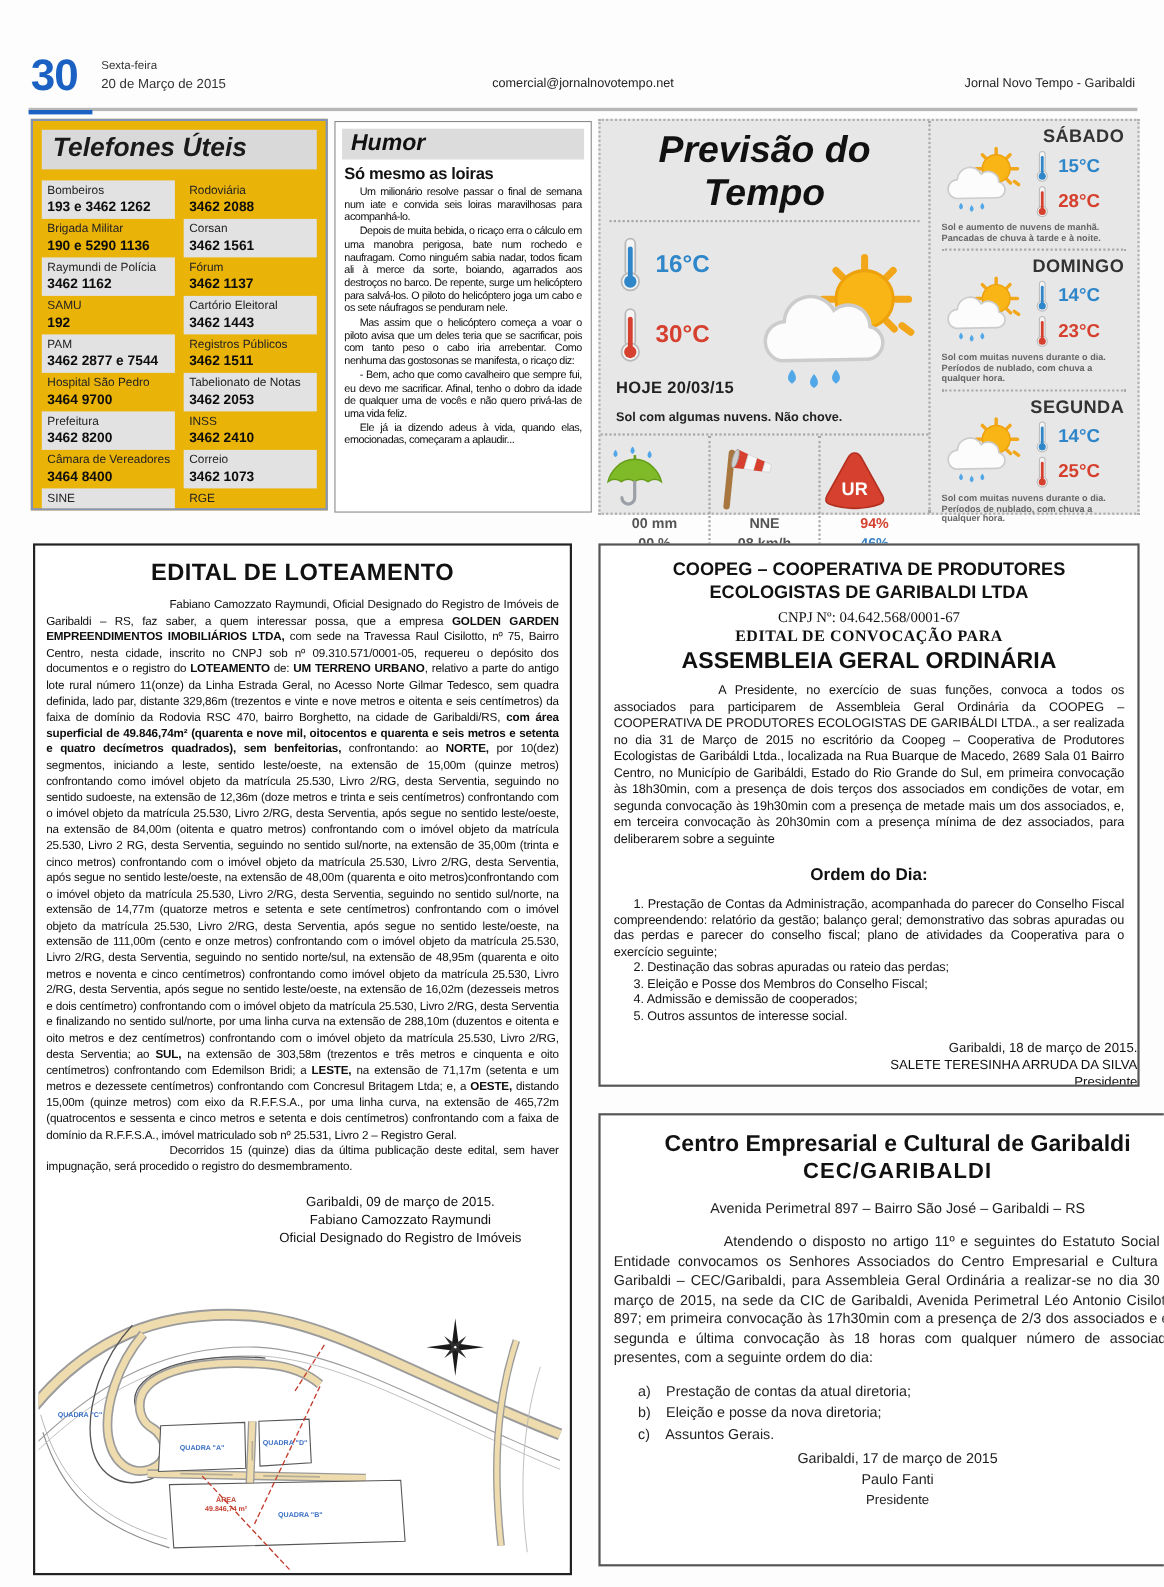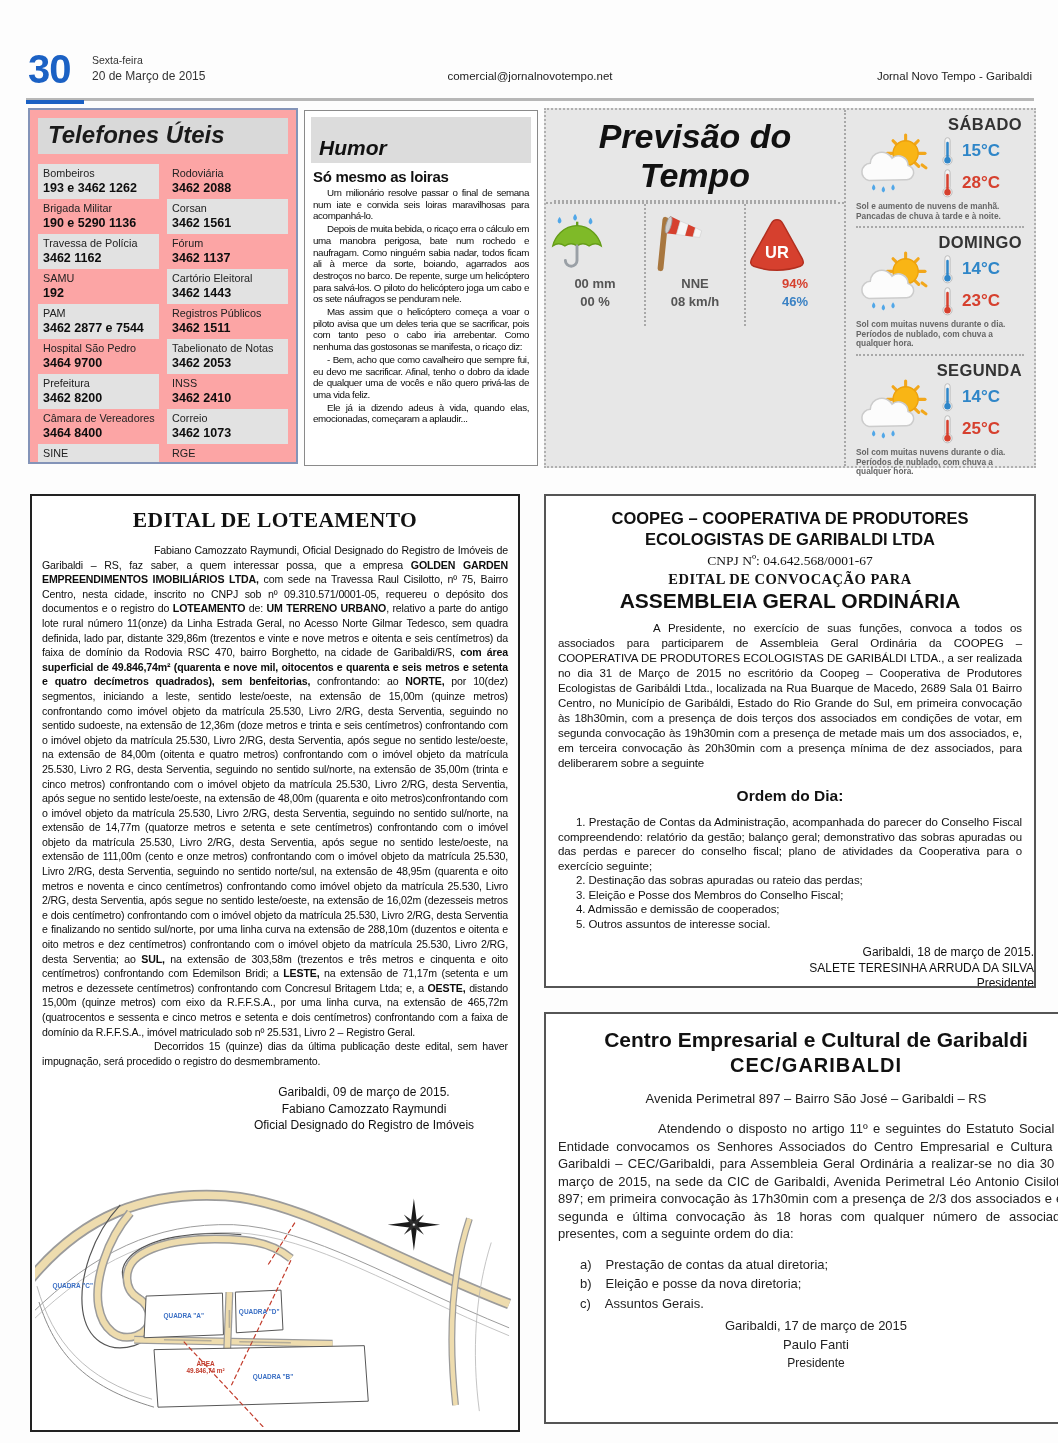--- a/index.html
+++ b/index.html
@@ -9,31 +9,31 @@
   }
   
   .hdr{position:absolute;left:26px;top:50px;width:1008px;height:48px;border-bottom:3px solid #b7b7b7;}
   .pagenum{position:absolute;left:2px;top:-2px;font-size:40px;font-weight:bold;color:#1b61c4;line-height:42px;letter-spacing:-1px;}
   .hdr-blue{position:absolute;left:0;bottom:-6px;width:58px;height:4px;background:#1b61c4;}
   .dateblock{position:absolute;left:66px;top:4px;font-size:10.5px;color:#333;line-height:13px;}
   .dateblock .d2{font-size:12px;margin-top:3px;}
   .hdr-email{position:absolute;left:0;right:0;text-align:center;top:20px;font-size:11.5px;color:#222;}
   .hdr-mast{position:absolute;right:2px;top:20px;font-size:11.5px;color:#222;}
   
-  .phones{position:absolute;left:28px;top:108px;width:266px;height:352px;border:2px solid #8494b8;background:#fca5a5;overflow:hidden;}
+  .phones{position:absolute;left:28px;top:108px;width:266px;height:352px;border:2px solid #8494b8;background:#eab308;overflow:hidden;}
   .ph-title{margin:8px 8px 10px;background:#d9d9d9;font-style:italic;font-weight:bold;font-size:24px;padding:3px 10px 5px;color:#1a1a1a;}
   .ph-cols{display:flex;padding:0 8px;gap:8px;}
   .ph-col{flex:1;min-width:0;}
   .ph-entry{padding:3px 5px 4px;}
   .ph-entry.alt{background:#e2e2e2;}
   .ph-label{font-size:10.8px;color:#222;white-space:nowrap;}
   .ph-num{font-size:12.5px;font-weight:bold;color:#0d0d0d;margin-top:2px;white-space:nowrap;}
   
   .humor{position:absolute;left:304px;top:110px;width:232px;height:354px;border:1px solid #8a8a8a;background:#fff;overflow:hidden;}
-  .humor-title{margin:6px 6px 5px;background:#dcdcdc;font-style:italic;font-weight:bold;font-size:21px;padding:19px 8px 3px;}
+  .humor-title{margin:6px 6px 5px;background:#dcdcdc;font-style:italic;font-weight:bold;font-size:21px;padding:1px 8px 3px;}
   .humor-head{font-weight:bold;font-size:15px;margin:0 8px 2px;letter-spacing:-0.3px;}
   .hum-p{font-size:9.8px;line-height:11.7px;letter-spacing:-0.38px;text-align:justify;margin:0 8px 1px;text-indent:14px;color:#0d0d0d;}
   
   .wx{position:absolute;left:544px;top:108px;width:492px;height:360px;border:2px dotted #b0b0b0;background:#e7e7e7;display:flex;box-sizing:border-box;}
   .wx-main{width:298px;border-right:2px dotted #a8a8a8;display:flex;flex-direction:column;}
   .wx-title{font-style:italic;font-weight:bold;font-size:34px;text-align:center;padding:7px 0 5px;border-bottom:2px dotted #a8a8a8;margin:0 8px;color:#111;}
   .wx-today{position:relative;flex:1;}
   .wx-trow{display:flex;align-items:center;gap:10px;margin:12px 0 0 14px;}
   .thermo{width:26px;height:52px;}
   .thermo-sm{width:15px;height:30px;}
@@ -54,21 +54,21 @@
   .day-row{display:flex;align-items:center;}
   .day-icon{width:76px;height:62px;margin-top:-6px;}
   .day-temps{flex:1;padding-left:8px;}
   .temp-line{display:flex;align-items:center;gap:7px;margin:2px 0;}
   .day-min{font-size:17px;font-weight:bold;color:#2f86c8;}
   .day-max{font-size:17px;font-weight:bold;color:#d6402e;}
   .day-caption{font-size:8.3px;font-weight:bold;color:#666;line-height:9.6px;margin-top:2px;padding-bottom:5px;}
   .day.sep .day-caption{border-bottom:2px dotted #a8a8a8;}
   
   .edital{position:absolute;left:30px;top:494px;width:490px;height:938px;border:2px solid #222;background:#fff;overflow:hidden;box-sizing:border-box;}
-  .ed-title{text-align:center;font-weight:bold;font-size:21.5px;margin:12px 0 10px;letter-spacing:0.4px;font-family:Liberation Serif, serif;}
+  .ed-title{text-align:center;font-weight:bold;font-size:21.5px;margin:12px 0 10px;letter-spacing:0.4px;}
   .ed-body{padding:0 10px;font-size:10.6px;line-height:14.6px;letter-spacing:-0.15px;text-align:justify;color:#0d0d0d;}
   .ed-body p{margin:0;text-indent:112px;}
   .ed-b{font-weight:bold;}
   .ed-sign{margin:16px 38px 0 auto;width:232px;text-align:center;font-size:12px;line-height:16.5px;color:#111;}
   .ed-map{position:absolute;left:3px;right:3px;bottom:3px;height:244px;}
   .map-lbl{font-size:6.5px;fill:#3a6fc4;font-weight:bold;text-anchor:middle;}
   .map-red{font-size:6.5px;fill:#c23b2b;font-weight:bold;text-anchor:middle;}
   
   .coopeg{position:absolute;left:544px;top:494px;width:492px;height:494px;border:2px solid #555;background:#fff;overflow:hidden;box-sizing:border-box;}
   .co-t1{font-weight:bold;font-size:16.5px;text-align:center;margin-top:12px;line-height:21px;}
@@ -169,21 +169,21 @@
     <div class="ph-col">
         <div class="ph-entry alt">
           <div class="ph-label">Bombeiros</div>
           <div class="ph-num">193 e 3462 1262</div>
         </div>
         <div class="ph-entry">
           <div class="ph-label">Brigada Militar</div>
           <div class="ph-num">190 e 5290 1136</div>
         </div>
         <div class="ph-entry alt">
-          <div class="ph-label">Travessa de Polícia</div>
+          <div class="ph-label">Raymundi de Polícia</div>
           <div class="ph-num">3462 1162</div>
         </div>
         <div class="ph-entry">
           <div class="ph-label">SAMU</div>
           <div class="ph-num">192</div>
         </div>
         <div class="ph-entry alt">
           <div class="ph-label">PAM</div>
           <div class="ph-num">3462 2877 e 7544</div>
         </div>
@@ -253,20 +253,39 @@
       <p class="hum-p">Depois de muita bebida, o ricaço erra o cálculo em uma manobra perigosa, bate num rochedo e naufragam. Como ninguém sabia nadar, todos ficam ali à merce da sorte, boiando, agarrados aos destroços no barco. De repente, surge um helicóptero para salvá-los. O piloto do helicóptero joga um cabo e os sete náufragos se penduram nele.</p>
       <p class="hum-p">Mas assim que o helicóptero começa a voar o piloto avisa que um deles teria que se sacrificar, pois com tanto peso o cabo iria arrebentar. Como nenhuma das gostosonas se manifesta, o ricaço diz:</p>
       <p class="hum-p">- Bem, acho que como cavalheiro que sempre fui, eu devo me sacrificar. Afinal, tenho o dobro da idade de qualquer uma de vocês e não quero privá-las de uma vida feliz.</p>
       <p class="hum-p">Ele já ia dizendo adeus à vida, quando elas, emocionadas, começaram a aplaudir...</p>
     </div>
 </div>
 
 <div class="wx">
   <div class="wx-main">
     <div class="wx-title">Previsão do Tempo</div>
+    <div class="wx-today">
+      <div class="wx-trow">
+        <svg class="thermo t-min">
+            <use href="#sym-thermo"></use>
+          </svg>
+        <span class="wx-temp t-min">16°C</span>
+      </div>
+      <div class="wx-trow">
+        <svg class="thermo t-max">
+            <use href="#sym-thermo"></use>
+          </svg>
+        <span class="wx-temp t-max">30°C</span>
+      </div>
+      <svg class="big-icon">
+          <use href="#sym-suncloud"></use>
+        </svg>
+      <div class="wx-date">HOJE 20/03/15</div>
+      <div class="wx-summary">Sol com algumas nuvens. Não chove.</div>
+    </div>
     <div class="wx-metrics">
       <div class="wx-cell">
         <svg>
             <use href="#sym-umbrella"></use>
           </svg>
         <div class="m-val">00 mm</div>
         <div class="m-val">00 %</div>
       </div>
       <div class="wx-cell">
         <svg>

